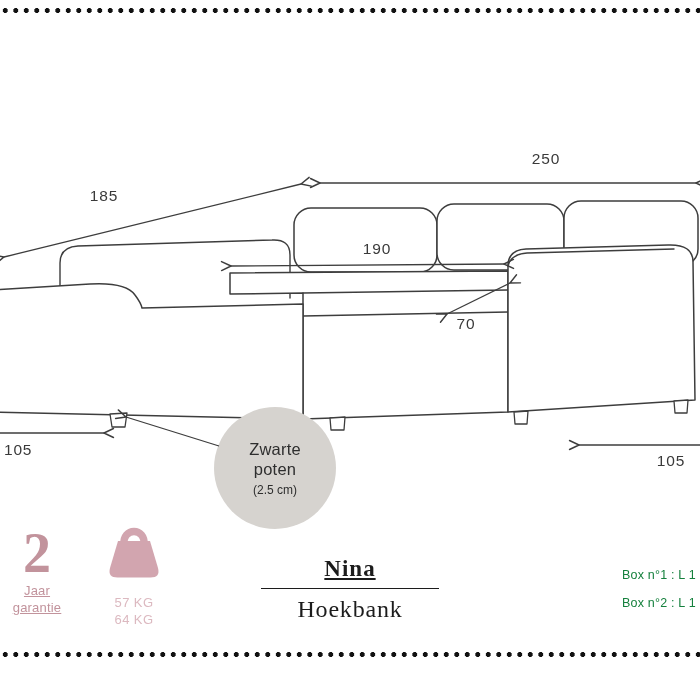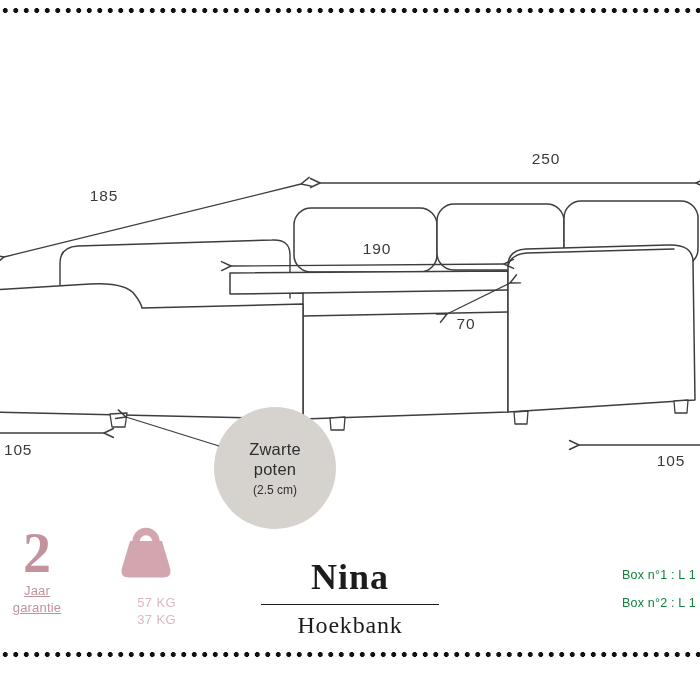--- a/index.html
+++ b/index.html
@@ -29,26 +29,26 @@
   .dim { font-family:"Liberation Sans", sans-serif; font-size:15.5px; letter-spacing:.8px; fill:#3a3a3a; }
   .note-bg   { fill:var(--note-bg,#d6d3cf); }
   .note-word { font-family:"Liberation Sans", sans-serif; font-size:16.5px; fill:#2e2e2e; letter-spacing:.2px; }
   .note-sub  { font-family:"Liberation Sans", sans-serif; font-size:12px;   fill:#2e2e2e; }
 
   
   .warranty { position:absolute; left:4px; top:524px; width:66px; text-align:center; color:var(--accent,#c2939c); }
   .w-num  { font-family:"Liberation Serif", serif; font-weight:700; font-size:56px; line-height:1.04; }
   .w-line { font-size:13px; line-height:1.32; letter-spacing:.2px;text-decoration:underline; }
 
-  .weight { position:absolute; left:92px; top:520px; width:84px; text-align:right; }
+  .weight { position:absolute; left:92px; top:520px; width:84px; text-align:center; }
   .kg-group { margin-top:7px; }
   .kg { font-size:13px; letter-spacing:.4px; color:var(--accent-light,#dcb9c0); line-height:1.3; }
 
   .product { position:absolute; left:230px; top:556px; width:240px; text-align:center; color:var(--ink,#1c1c1c); }
-  .p-name { font-family:"Liberation Serif", serif; font-weight:700; font-size:36px; letter-spacing:1px; }
+  .p-name { font-family:"Liberation Serif", serif; font-weight:700; font-size:23px; letter-spacing:1px;text-decoration:underline; }
   .p-rule { width:178px; margin:6px auto 7px; border-top:1.6px solid var(--ink,#1c1c1c); }
   .p-cat  { font-family:"Liberation Serif", serif; font-size:24px; letter-spacing:.8px; }
 
   .boxes { position:absolute; left:622px; top:568px; color:#15803d; }
   .box-line { font-size:12.5px; white-space:nowrap; letter-spacing:.2px; }
   .box-line + .box-line { margin-top:14px; }
 </style>
 </head>
 <body>
 
@@ -120,21 +120,21 @@
     <div class="w-line">garantie</div>
   </div>
 
   <div class="weight">
     <svg width="60" height="64" viewBox="0 0 60 64">
       <path d="M20 25 C18 7 42 7 40 25" fill="none" stroke="var(--accent-mid,#d2a5af)" stroke-width="7.5" stroke-linecap="round"></path>
       <path d="M14 21 L46 21 L54 48 Q56.5 57.5 46.5 57.5 L13.5 57.5 Q3.5 57.5 6 48 Z" fill="var(--accent-mid,#d2a5af)"></path>
     </svg>
     <div class="kg-group">
       <div class="kg">57 KG</div>
-      <div class="kg">37 KG</div>
+      <div class="kg">64 KG</div>
     </div>
   </div>
 
   <div class="product">
     <div class="p-name">Nina</div>
     <div class="p-rule"></div>
     <div class="p-cat">Hoekbank</div>
   </div>
 
   <div class="boxes">

